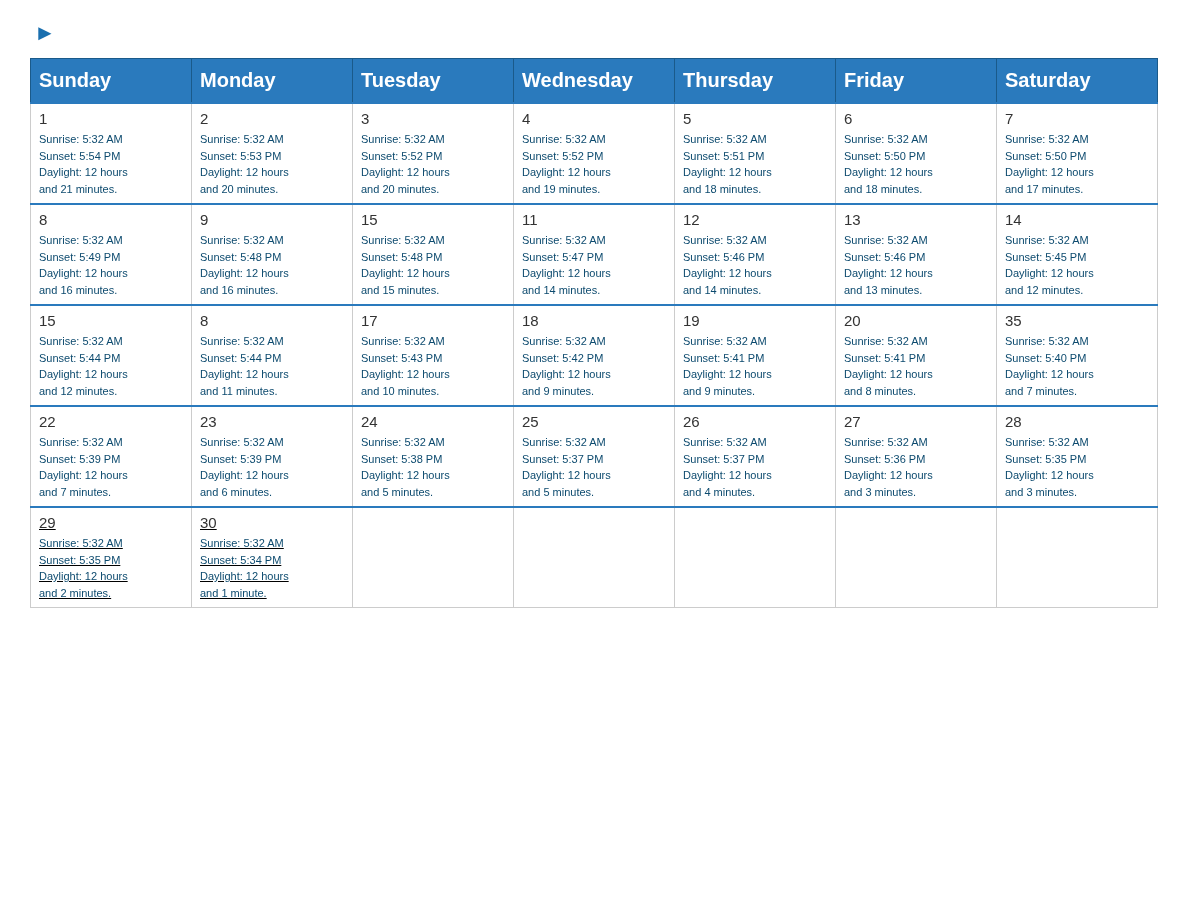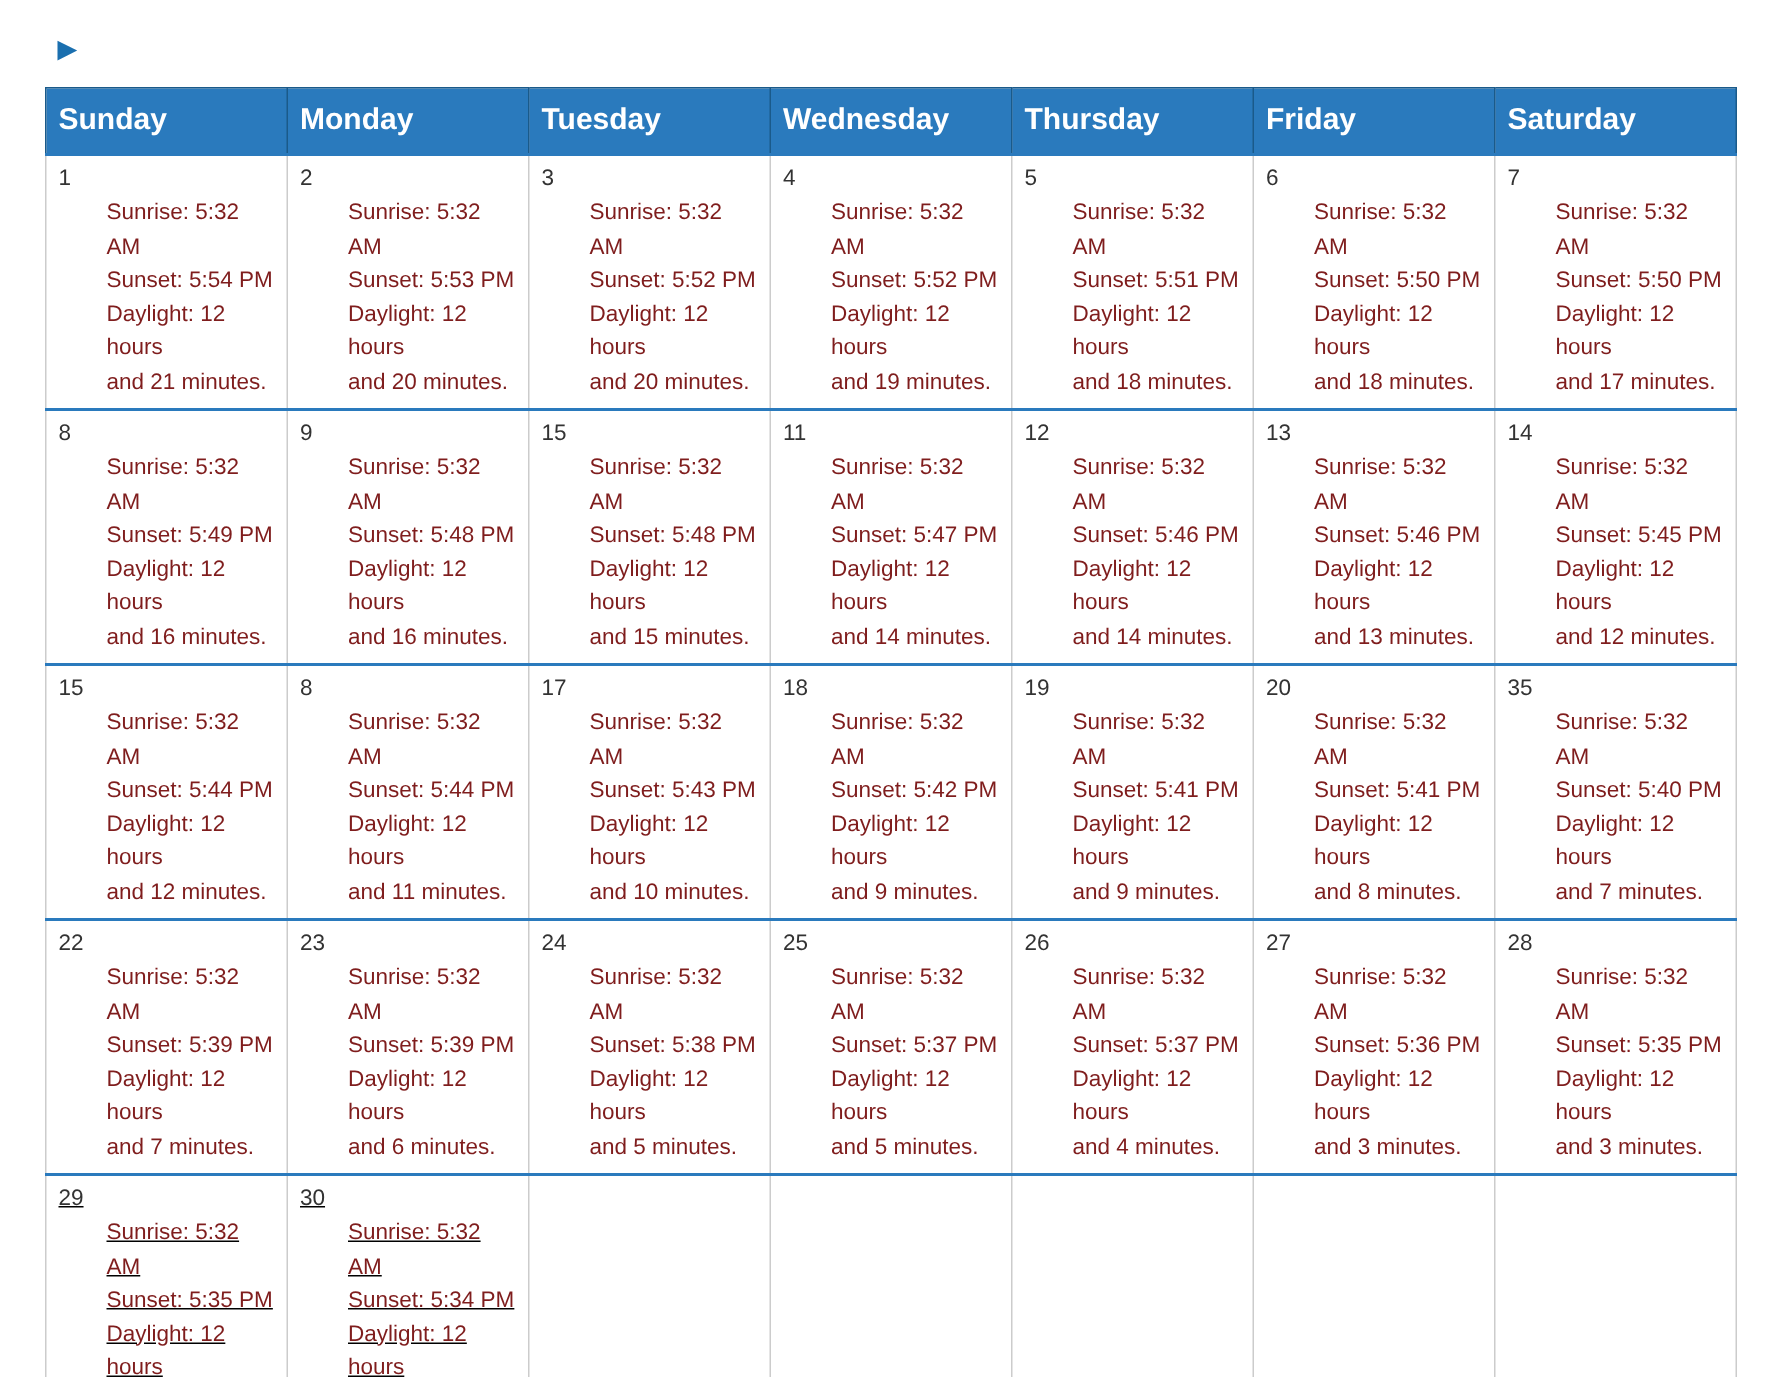--- a/index.html
+++ b/index.html
@@ -79,24 +79,23 @@
       border-bottom: 1px solid #ccc;
       text-decoration: underline;
     }
     .day-number {
       font-size: 15px;
       font-weight: normal;
       margin-bottom: 4px;
       display: block;
     }
     .day-info {
-      font-size: 15px;
+      font-size: 11px;
       line-height: 1.5;
-      color: #7f1d1d;
-      margin-left: 32px;
+      color: #0c4a6e;
     }
     .empty-cell {
       background: #fff;
     }
   </style>
 </head>
 <body>
 
 <div class="header-area">
   <div class="logo-area">

